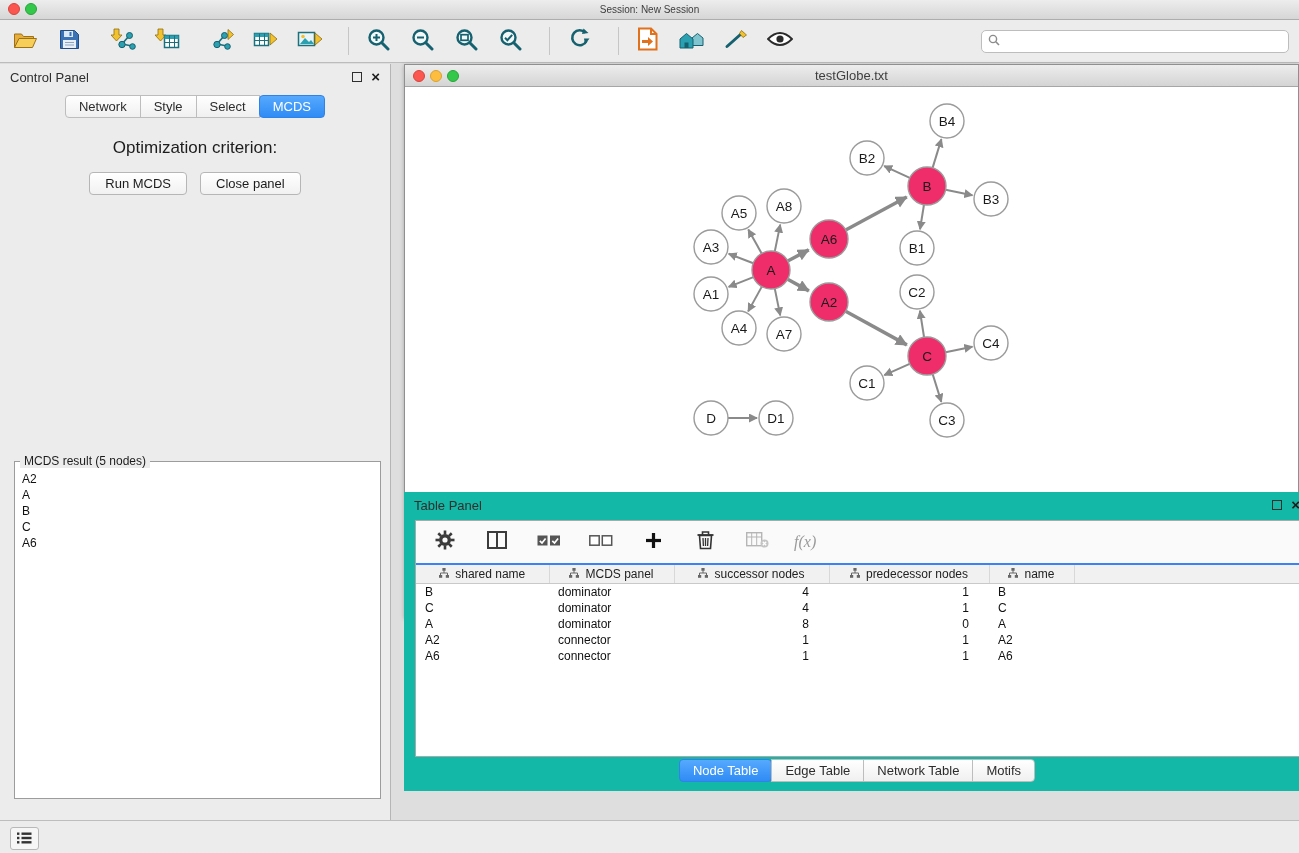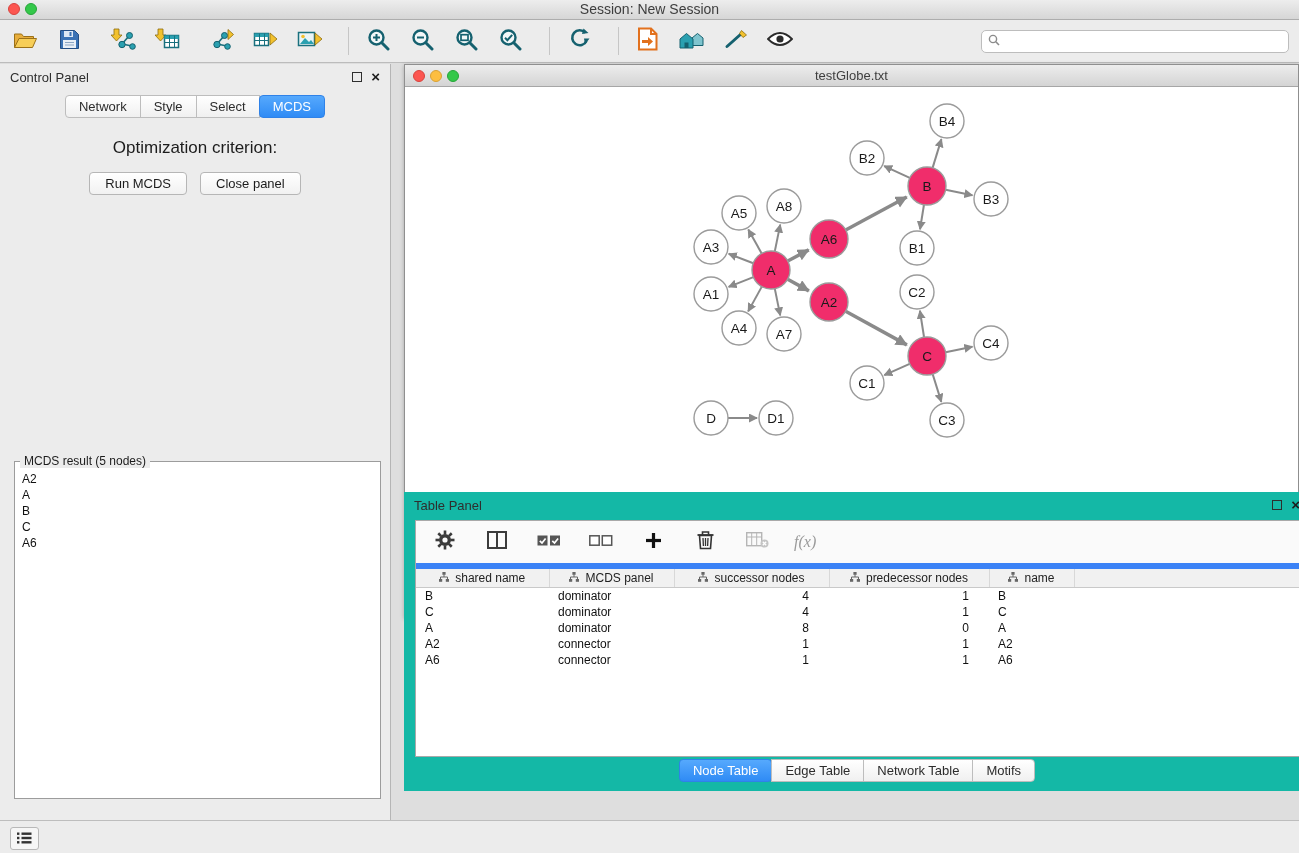--- a/index.html
+++ b/index.html
@@ -6,21 +6,21 @@
   .app{position:relative;width:1299px;height:853px;background:#dedede;overflow:hidden;
        font-family:"Liberation Sans",sans-serif;color:#222;}
   
   .titlebar{position:absolute;top:0;left:0;right:0;height:19px;
             background:linear-gradient(#ededed,#d6d6d6);border-bottom:1px solid #adadad;}
   .traffic{position:absolute;top:3px;left:8px;display:flex;gap:5px;}
   .light{width:12px;height:12px;border-radius:50%;box-sizing:border-box;}
   .light.red{background:#fc5650;border:1px solid #d8433e;}
   .light.yellow{background:#fdbe40;border:1px solid #d8a135;}
   .light.green{background:#34c84a;border:1px solid #27a53a;}
-  .title-text{text-align:center;font-size:14px;line-height:19px;color:#3e3e3e;}
+  .title-text{text-align:center;font-size:10px;line-height:19px;color:#3e3e3e;}
   
   .toolbar{position:absolute;top:20px;left:0;right:0;height:43px;background:#ececec;
            border-bottom:1px solid #bcbcbc;display:flex;align-items:center;padding:0 10px;box-sizing:border-box;}
   .tool-group{display:flex;align-items:center;gap:14px;margin-right:24px;}
   .tool-btn{width:30px;height:32px;display:flex;align-items:center;justify-content:center;cursor:pointer;}
   .tsep{width:1px;height:28px;background:#c6c6c6;margin:0 14px 0 0;}
   .search-box{margin-left:auto;width:294px;height:21px;background:#fff;border:1px solid #bdbdbd;
               border-radius:5px;display:flex;align-items:center;padding:0 6px;gap:4px;}
   .search-box input{border:none;outline:none;flex:1;font-size:12px;font-family:"Liberation Sans",sans-serif;background:transparent;}
   
@@ -56,21 +56,21 @@
   .network-window{position:absolute;left:404px;top:64px;width:895px;height:554px;background:#fff;
                   border:1px solid #8f8f8f;box-sizing:border-box;box-shadow:0 1px 4px rgba(0,0,0,.25);}
   .nw-titlebar{position:relative;height:21px;background:linear-gradient(#ededed,#d4d4d4);
                border-bottom:1px solid #a6a6a6;text-align:center;font-size:13px;line-height:21px;color:#3e3e3e;}
   .nw-traffic{position:absolute;top:4.5px;left:8px;display:flex;gap:5px;}
   .nw-canvas{position:absolute;top:22px;left:0;right:0;bottom:0;background:#fff;overflow:hidden;}
   
   .table-panel{position:absolute;left:404px;top:492px;width:906px;height:299px;background:#14b8a6;}
   .tp-card{position:absolute;left:11px;right:9px;top:28px;height:237px;background:#fff;
            border:1px solid #a9a9a9;box-sizing:border-box;display:flex;flex-direction:column;}
-  .tp-toolbar{height:42px;background:#fafafa;border-bottom:6px solid #3b82f6;display:flex;align-items:center;
+  .tp-toolbar{height:42px;background:#fafafa;border-bottom:2px solid #3b82f6;display:flex;align-items:center;
               padding:0 14px;gap:22px;flex:0 0 auto;}
   .fx{font-family:"Liberation Serif",serif;font-style:italic;font-size:16px;color:#9a9a9a;}
   .tp-table{border-collapse:collapse;table-layout:fixed;width:100%;}
   .tp-table th{background:#f1f1f1;border-right:1px solid #d8d8d8;border-bottom:1px solid #c9c9c9;
                font-weight:normal;font-size:12px;height:18px;padding:0;color:#222;}
   .th-inner{display:flex;align-items:center;justify-content:center;gap:6px;}
   .tp-table td{font-size:12px;height:16px;padding:0 0 0 9px;color:#111;white-space:nowrap;overflow:hidden;}
   .tp-table td.num{text-align:right;padding:0 20px 0 0;}
   .tp-tabs{position:absolute;left:0;right:0;bottom:9px;display:flex;justify-content:center;align-items:center;}
   

